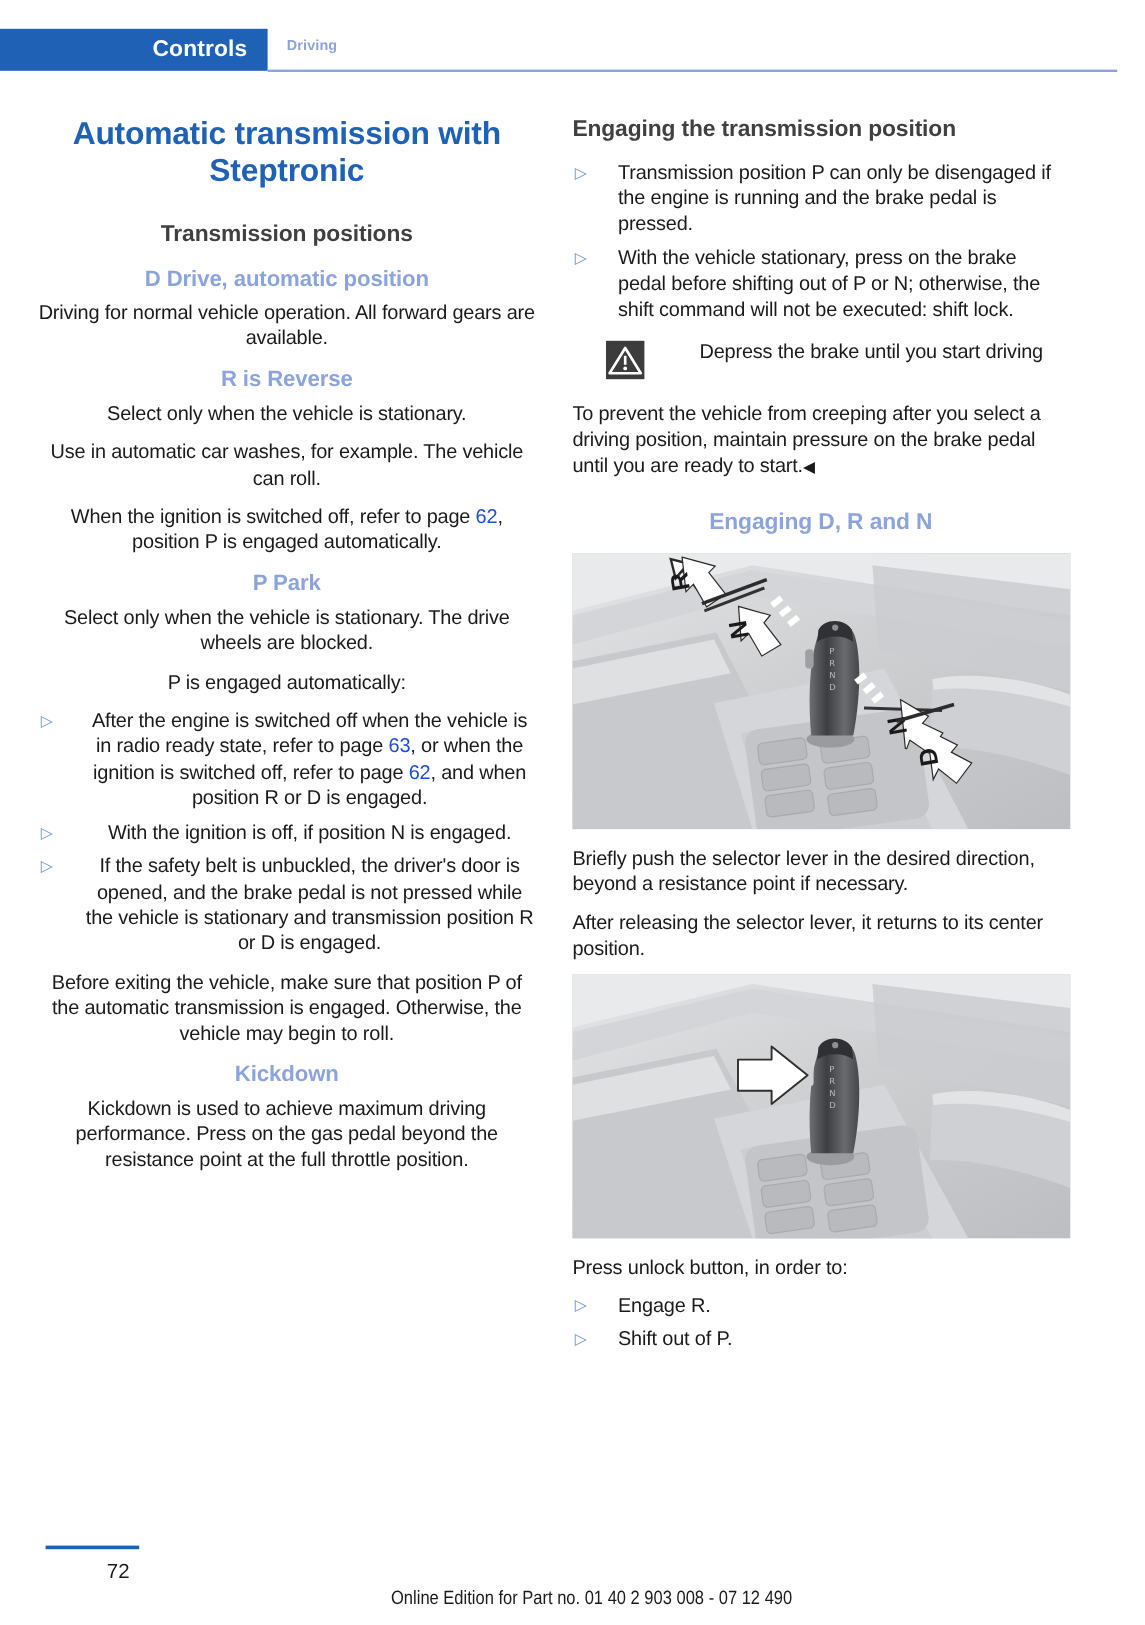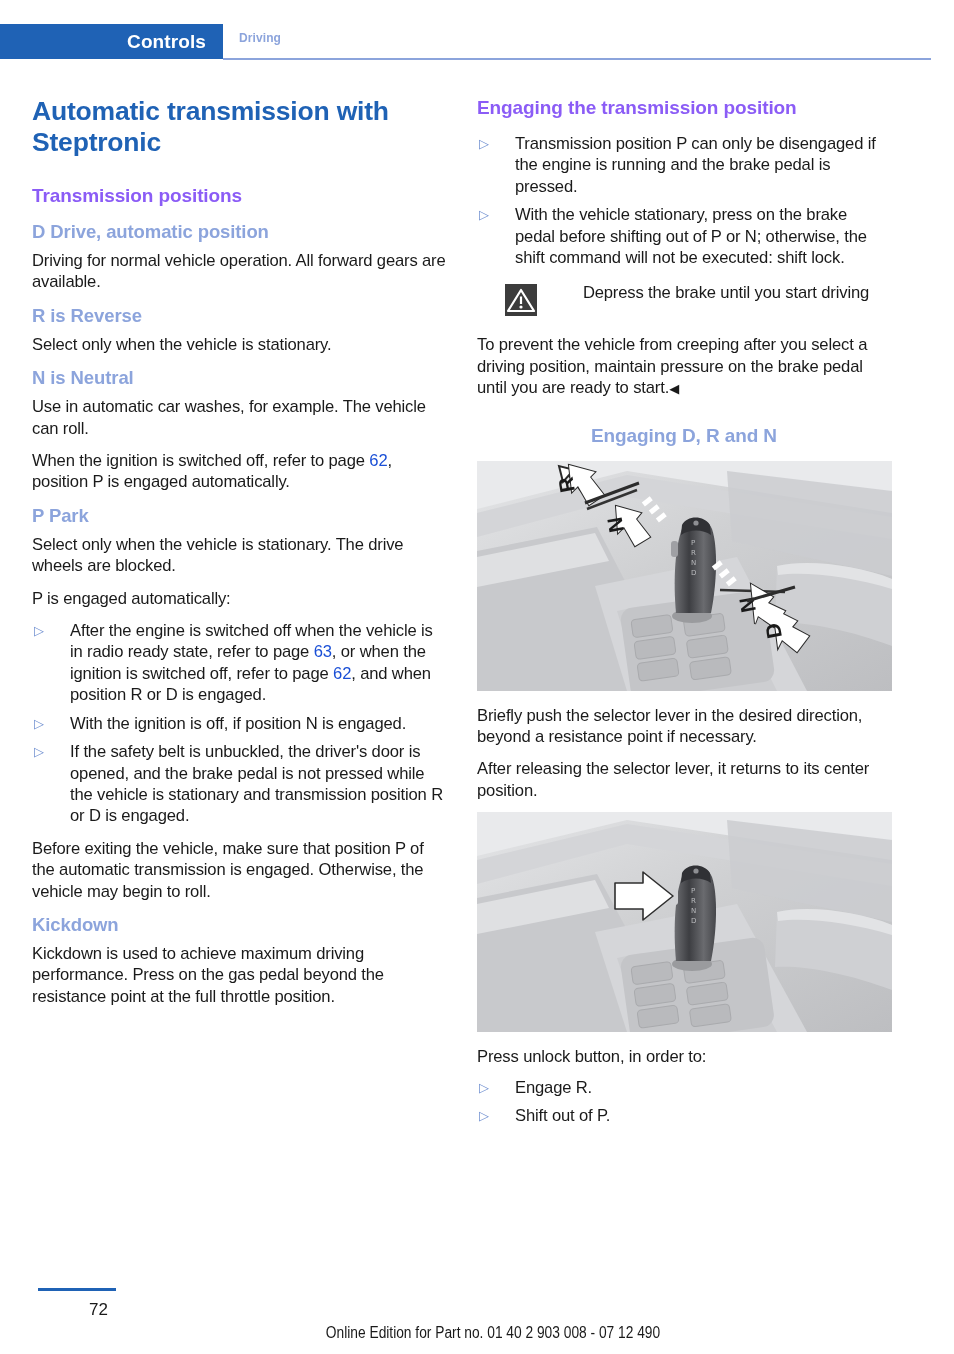--- a/index.html
+++ b/index.html
@@ -59,38 +59,38 @@
     height: 2px;
     background: #8ca4dc;
   }
 
   
   .col {
     position: absolute;
     top: 96px;
     width: 414px;
   }
-  .col-left  { left: 32px; }
+  .col-left  { left: 32px; text-align: center; }
   .col-right { left: 477px; }
 
   
   h1.title {
     margin: 0 0 26px 0;
     font-size: 26.5px;
     line-height: 31px;
     font-weight: bold;
     color: #1f62b5;
     letter-spacing: -0.2px;
   }
   h2.section {
     margin: 0 0 14px 0;
     font-size: 19px;
     line-height: 23px;
     font-weight: bold;
-    color: #8b5cf6;
+    color: #404040;
     letter-spacing: -0.1px;
   }
   h3.sub {
     margin: 12px 0 7px 0;
     font-size: 18.5px;
     line-height: 22px;
     font-weight: bold;
     color: #8ca4dc;
     letter-spacing: -0.1px;
   }
@@ -217,21 +217,20 @@
   <h1 class="title">Automatic transmission with Steptronic</h1>
 
   <h2 class="section">Transmission positions</h2>
 
   <h3 class="sub first">D Drive, automatic position</h3>
   <p class="body">Driving for normal vehicle operation. All forward gears are available.</p>
 
   <h3 class="sub">R is Reverse</h3>
   <p class="body">Select only when the vehicle is stationary.</p>
 
-  <h3 class="sub">N is Neutral</h3>
   <p class="body">Use in automatic car washes, for example. The vehicle can roll.</p>
   <p class="body"><span>When the ignition is switched off, refer to page </span><span class="pageref">62</span><span>, position P is engaged automatically.</span></p>
 
   <h3 class="sub">P Park</h3>
   <p class="body">Select only when the vehicle is stationary. The drive wheels are blocked.</p>
   <p class="body">P is engaged automatically:</p>
 
   <ul class="bullets">
     <li>
       <span class="bullet-marker">▷</span>

